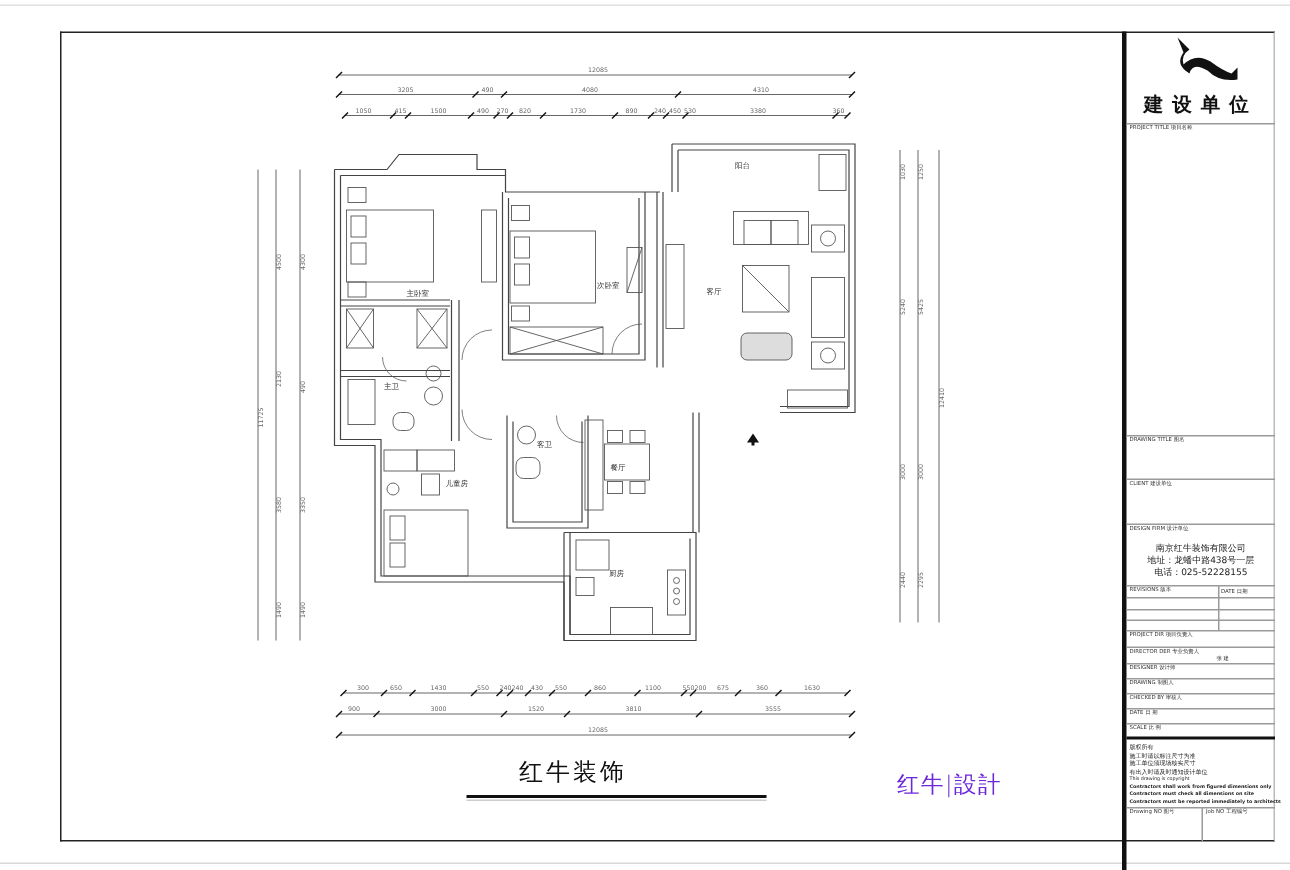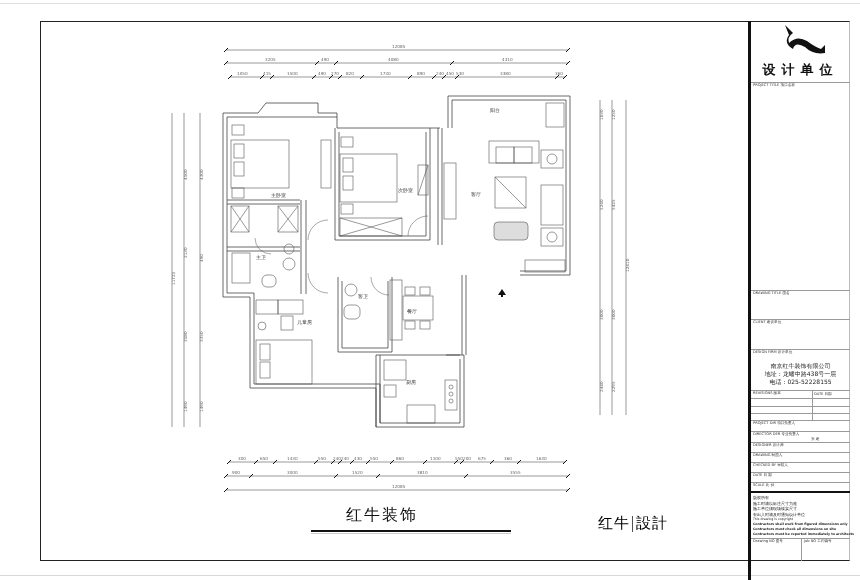--- a/index.html
+++ b/index.html
@@ -10,21 +10,21 @@
   .sidebar-divider { position:absolute; left:748px; top:21px; width:3px; height:559px; background:#111; }
   .titleblock { position:absolute; left:751px; top:21px; width:99px; height:540px; }
   .tb-row { position:absolute; left:0; width:99px; border-top:1px solid #9a9a9a; font-size:3.6px; color:#333; line-height:5px; padding-left:2px; box-sizing:border-box; white-space:nowrap; overflow:hidden; }
   .tb-logo-text { position:absolute; left:0; top:40px; width:99px; text-align:center; font-size:13px; letter-spacing:6px; color:#111; font-weight:bold; }
   .tb-company { position:absolute; left:0; width:99px; text-align:center; font-size:6px; line-height:8px; color:#222; }
   .tb-note { position:absolute; left:2px; font-size:4px; line-height:5.5px; color:#222; white-space:nowrap; }
   .plan { position:absolute; left:0; top:0; }
   .title-main { position:absolute; left:346px; top:505px; font-size:16px; color:#111; letter-spacing:2px; }
   .title-underline { position:absolute; left:311px; top:530px; width:200px; height:2px; background:#111; }
   .title-underline2 { position:absolute; left:311px; top:533px; width:200px; height:1px; background:#ccc; }
-  .brand-sign { position:absolute; left:598px; top:514px; font-size:15px; color:#000000; letter-spacing:1px; font-weight:300; }
+  .brand-sign { position:absolute; left:598px; top:514px; font-size:15px; color:#6d28d9; letter-spacing:1px; font-weight:300; }
   .dim { font-size:4.2px; fill:#666; font-family:"DejaVu Sans", sans-serif; }
   .room { font-size:5px; fill:#333; font-family:"DejaVu Sans", sans-serif; }
 </style>
 </head>
 <body>
 
 <div class="topline"></div>
 <div class="botline"></div>
 <div class="frame"></div>
 <div class="sidebar-divider"></div>
@@ -273,21 +273,21 @@
 
 <div class="title-main">红牛装饰</div>
 <div class="title-underline"></div>
 <div class="title-underline2"></div>
 <div class="brand-sign">红牛|設計</div>
 
 <div class="titleblock">
   <svg style="position:absolute;left:22px;top:2px;" width="60" height="34">
     <path d="M12 2 L20 10 Q14 14 16 20 Q24 12 34 18 Q42 24 48 26 L52 22 L52 30 Q40 32 32 24 Q22 18 20 26 Q10 20 16 12 Z" fill="#111"></path>
   </svg>
-  <div class="tb-logo-text">设计单位</div>
+  <div class="tb-logo-text">建设单位</div>
 
   <div class="tb-row" style="top:61px;">PROJECT TITLE 项目名称</div>
   <div class="tb-row" style="top:269px;">DRAWING TITLE 图名</div>
   <div class="tb-row" style="top:298px;">CLIENT 建设单位</div>
   <div class="tb-row" style="top:328px;">DESIGN FIRM 设计单位</div>
   <div class="tb-company" style="top:341px;">南京红牛装饰有限公司</div>
   <div class="tb-company" style="top:349px;">地址：龙蟠中路438号一层</div>
   <div class="tb-company" style="top:357px;">电话：025-52228155</div>
 
   <div class="tb-row" style="top:369px;">REVISIONS 版本</div>

